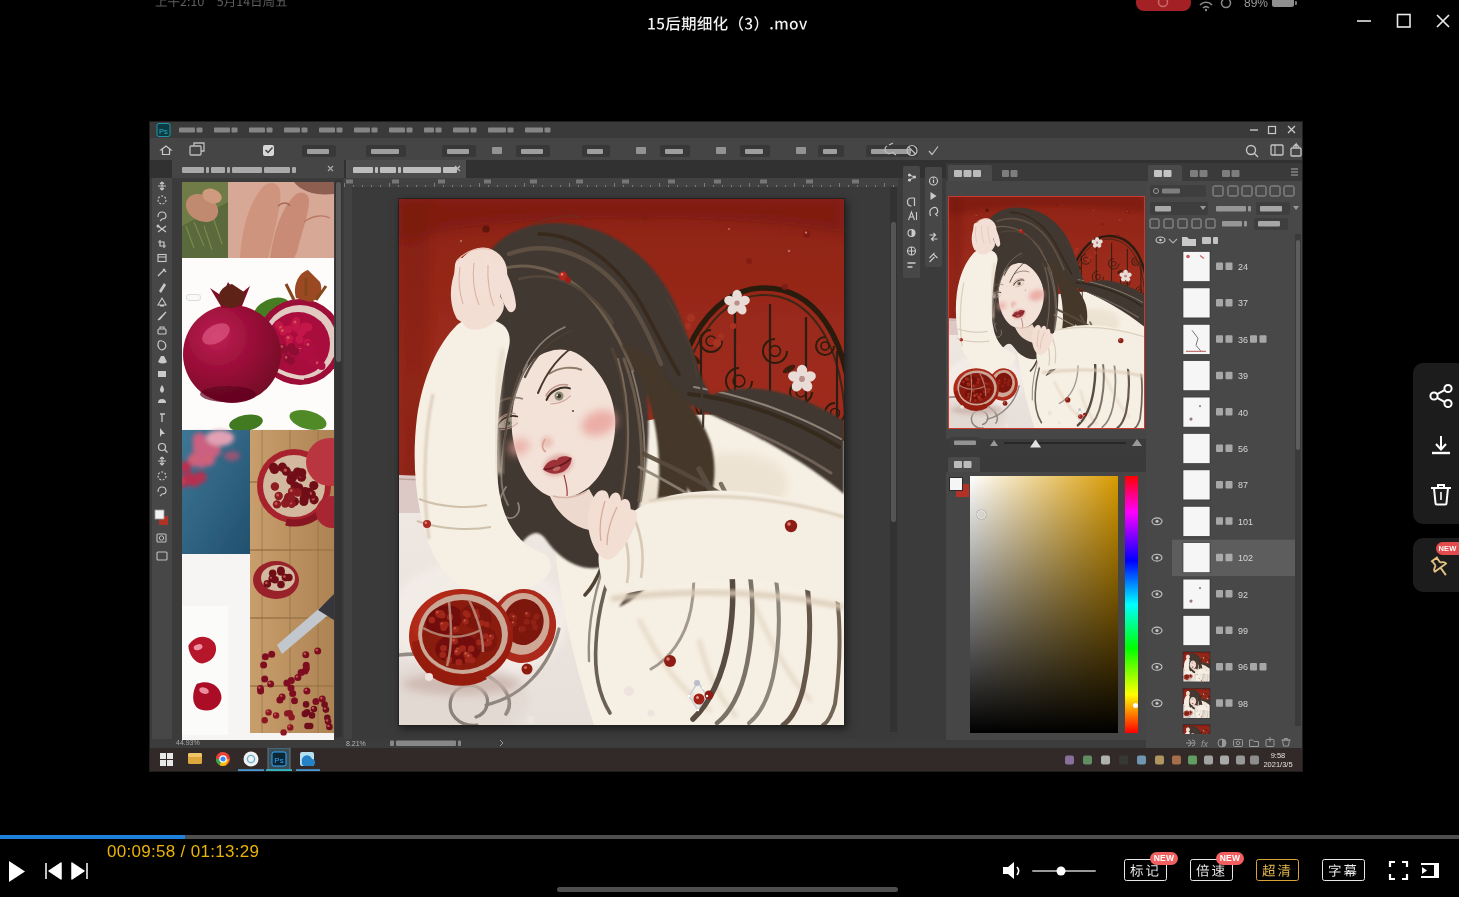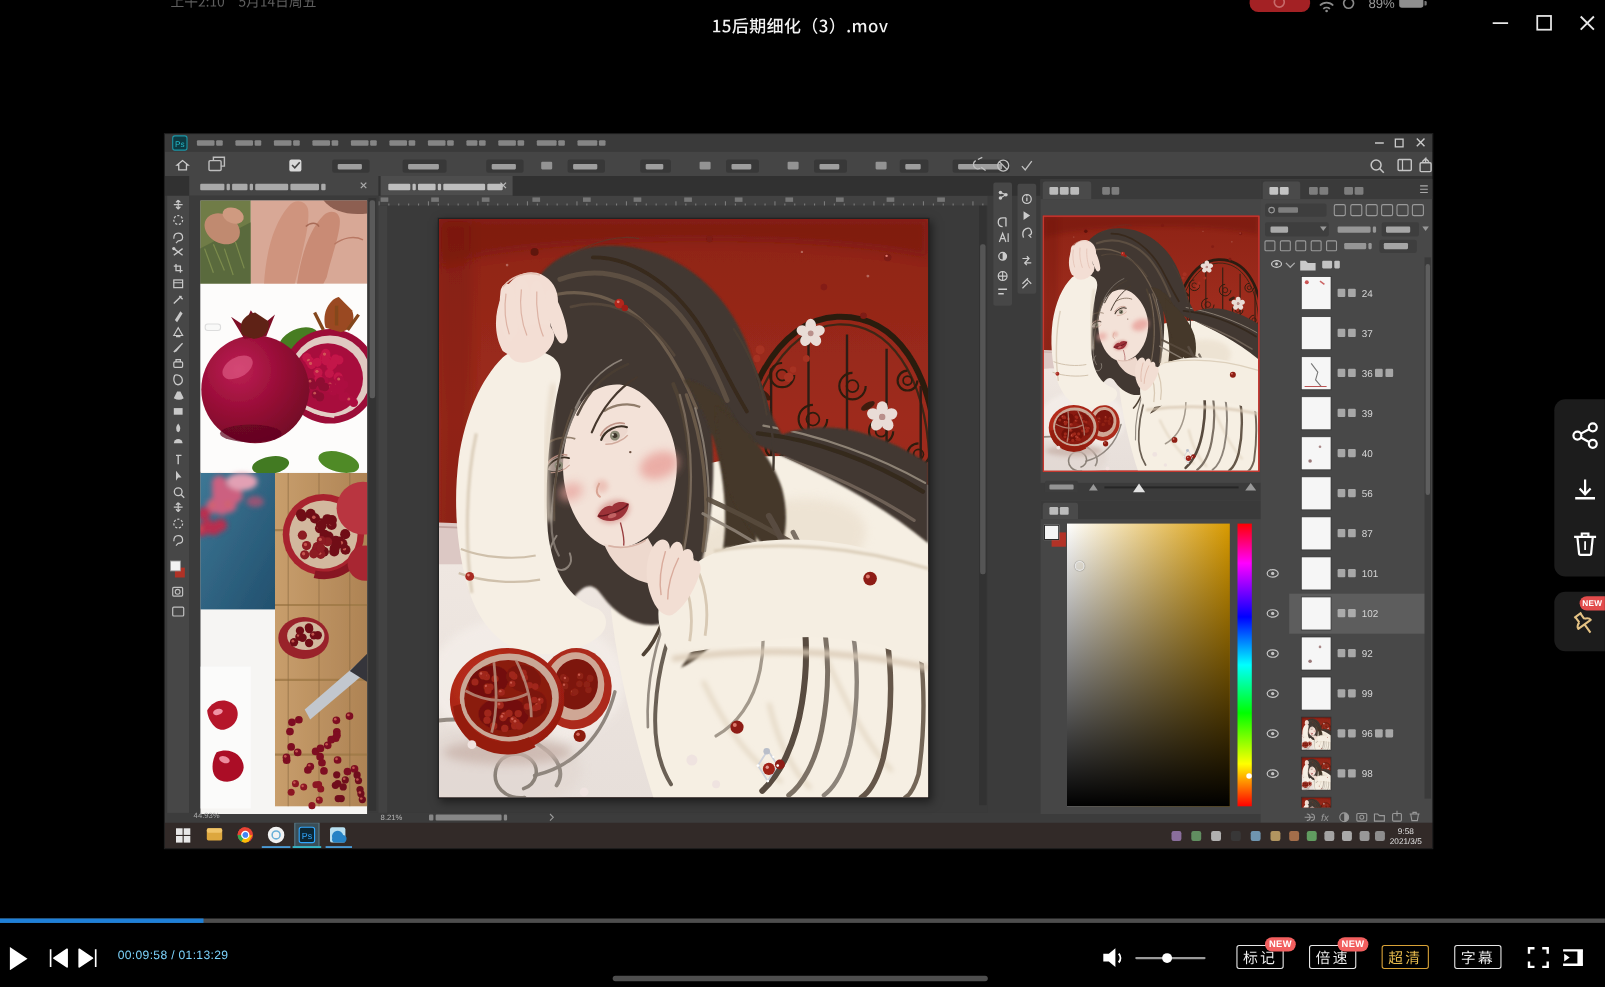--- a/index.html
+++ b/index.html
@@ -1252,21 +1252,21 @@
       </g>
 </svg>
     <div class="ab" style="left:1436px;top:542px;width:23px;height:13px;border-radius:7px 0 0 7px;background:#e24c4c;color:#fff;font-size:7.5px;line-height:13px;text-align:center;font-weight:bold;letter-spacing:.2px">NEW</div>
     <div class="ab" style="left:0;top:835px;width:1459px;height:4px;background:#4e4e4e"></div>
     <div class="ab" style="left:0;top:835px;width:185px;height:4px;background:#1e80d8"></div>
     <svg class="ab" style="left:6px;top:859px" width="100" height="26">
       <path d="M3,2 L19,12.5 L3,23 Z" fill="#fff"></path>
       <path d="M40,4 v16 M55,4 v16 L43,12 Z" fill="#fff" stroke="#fff" stroke-width="1.5" stroke-linejoin="round"></path>
       <path d="M66,4 v16 L78,12 Z M81,4 v16" fill="#fff" stroke="#fff" stroke-width="1.5" stroke-linejoin="round"></path>
     </svg>
-    <div class="ab" style="left:107px;top:863px;color:#7dd3fc;font-size:11px;letter-spacing:.3px">00:09:58 / 01:13:29</div>
+    <div class="ab" style="left:107px;top:842px;color:#eab308;font-size:17px;letter-spacing:.3px">00:09:58 / 01:13:29</div>
     <svg class="ab" style="left:1000px;top:860px" width="100" height="22">
       <path d="M3,7 h5 l6,-5 v17 l-6,-5 h-5 Z" fill="#fff"></path>
       <path d="M17,7 a6,6 0 0 1 0,8" stroke="#fff" stroke-width="1.8" fill="none"></path>
       <rect x="32" y="10" width="64" height="2" rx="1" fill="#9a9a9a"></rect>
       <circle cx="61" cy="11" r="4.5" fill="#fff"></circle>
     </svg>
     <div class="ab" style="left:1124px;top:859px;width:43px;height:22px;border:1.5px solid #e8e8e8;border-radius:2.5px"></div>
     <svg class="ab" style="left:1130.0px;top:863px;overflow:visible" width="31" height="16">
       <g transform="translate(0,12.6)">
         <g fill="#f0f0f0">

